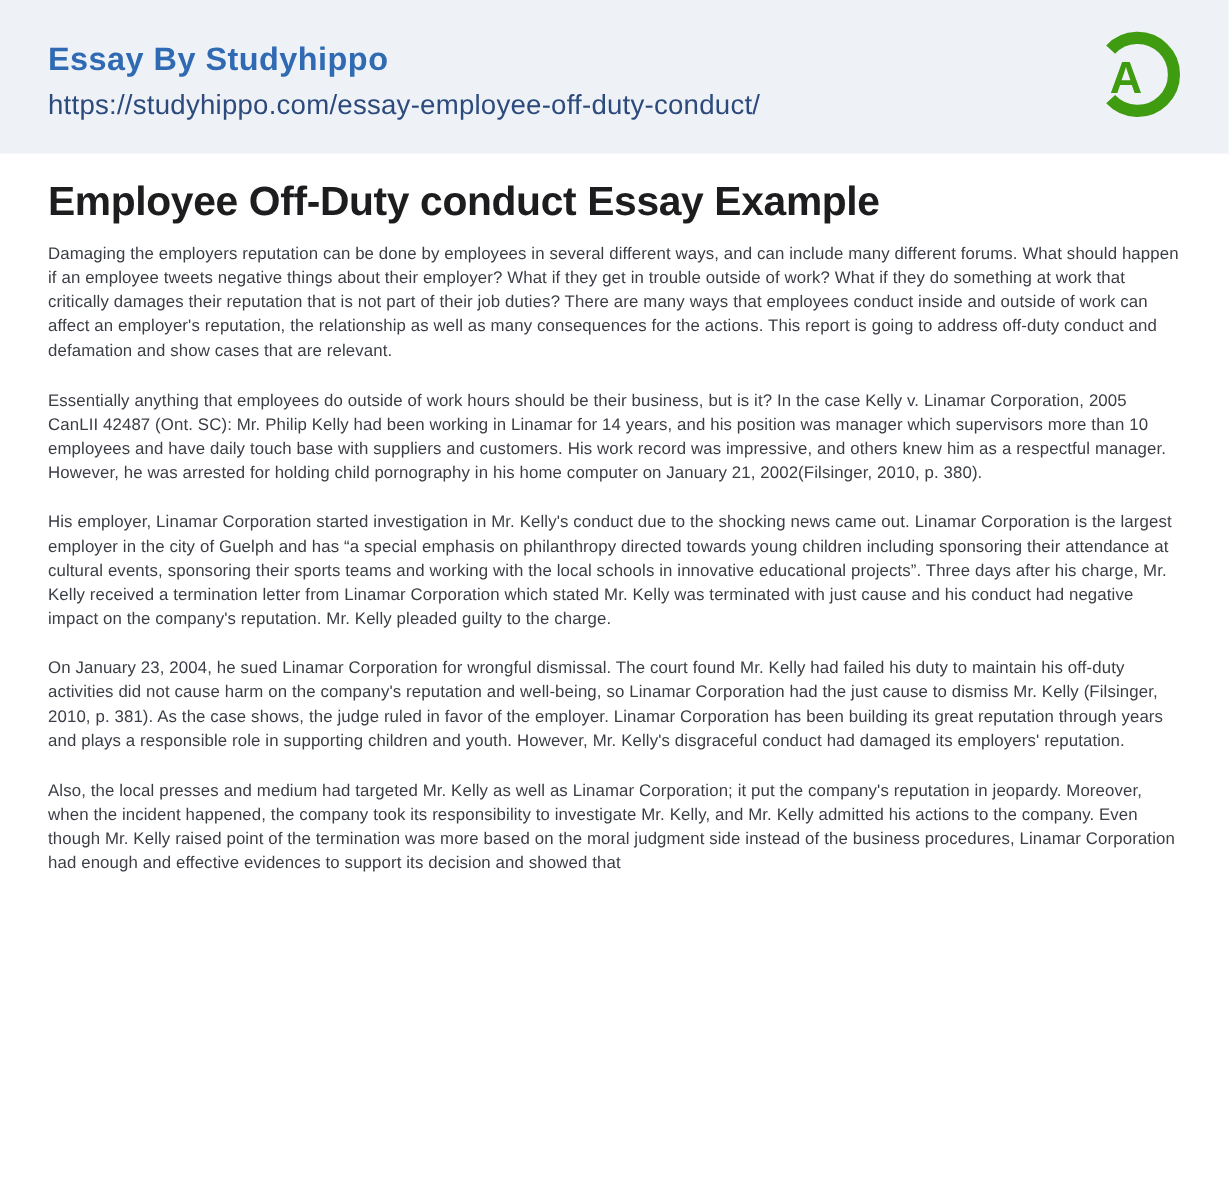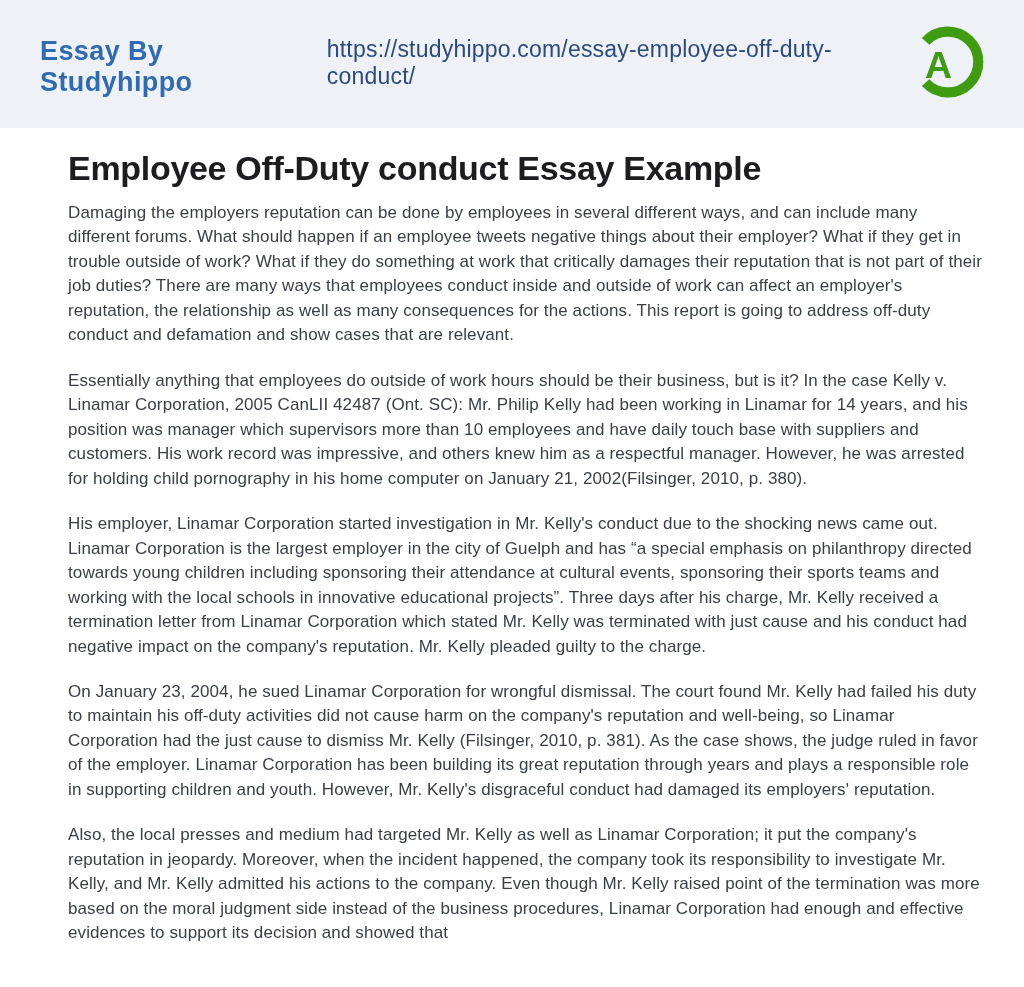--- a/index.html
+++ b/index.html
@@ -25,20 +25,21 @@
   .site-header {
     background: var(--header-bg);
     height: 128px;
     padding: 0 38px 0 40px;
     display: flex;
     align-items: center;
     justify-content: space-between;
   }
   .site-header .header-text {
     display: flex;
+    flex-direction: column;
     gap: 9px;
     padding-top: 6px;
   }
   .site-title {
     color: var(--site-title);
     font-size: 27px;
     font-weight: 700;
     letter-spacing: 0.4px;
   }
   .site-url {
@@ -61,32 +62,31 @@
     fill: none;
   }
   .logo .logo-letter {
     fill: var(--logo-green);
     font-family: "Liberation Sans", "DejaVu Sans", sans-serif;
     font-weight: 700;
     font-size: 48px;
   }
   .article {
     padding: 21px 40px 0 40px;
-    margin-left: 28px;
   }
   .article h1 {
     color: var(--heading);
     font-size: 34px;
     font-weight: 700;
     letter-spacing: -0.3px;
     margin-bottom: 13px;
   }
   .article p {
     color: var(--body-text);
-    font-size: 17px;
+    font-size: 14px;
     line-height: 1.44;
     letter-spacing: 0.1px;
     margin-bottom: 21px;
   }
 </style>
 </head>
 <body>
 
 <div class="page">
 

